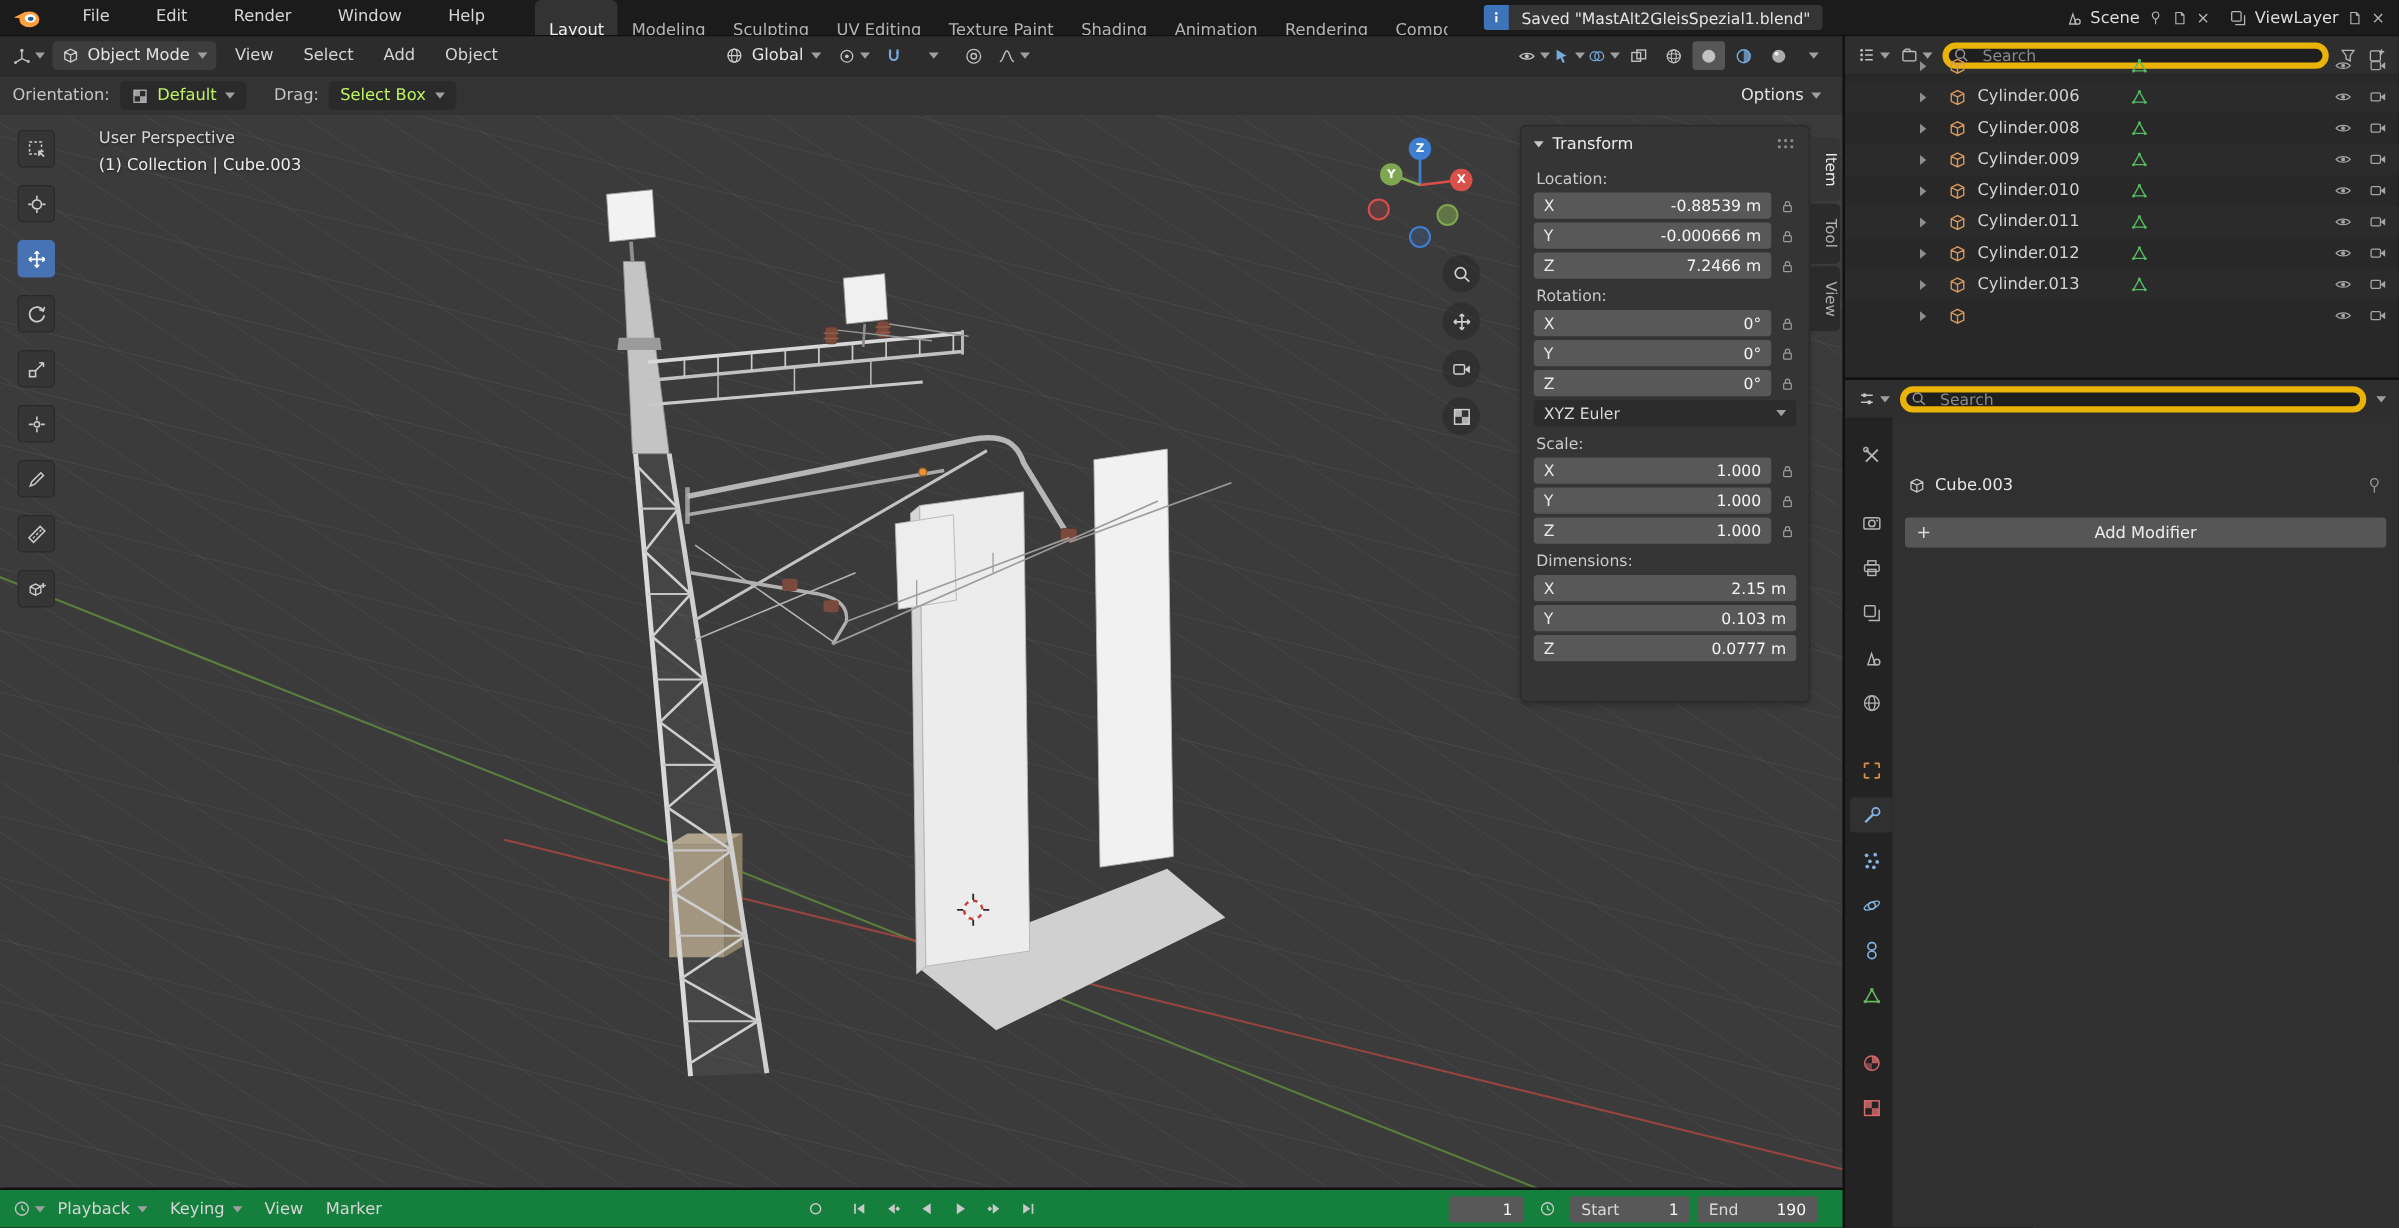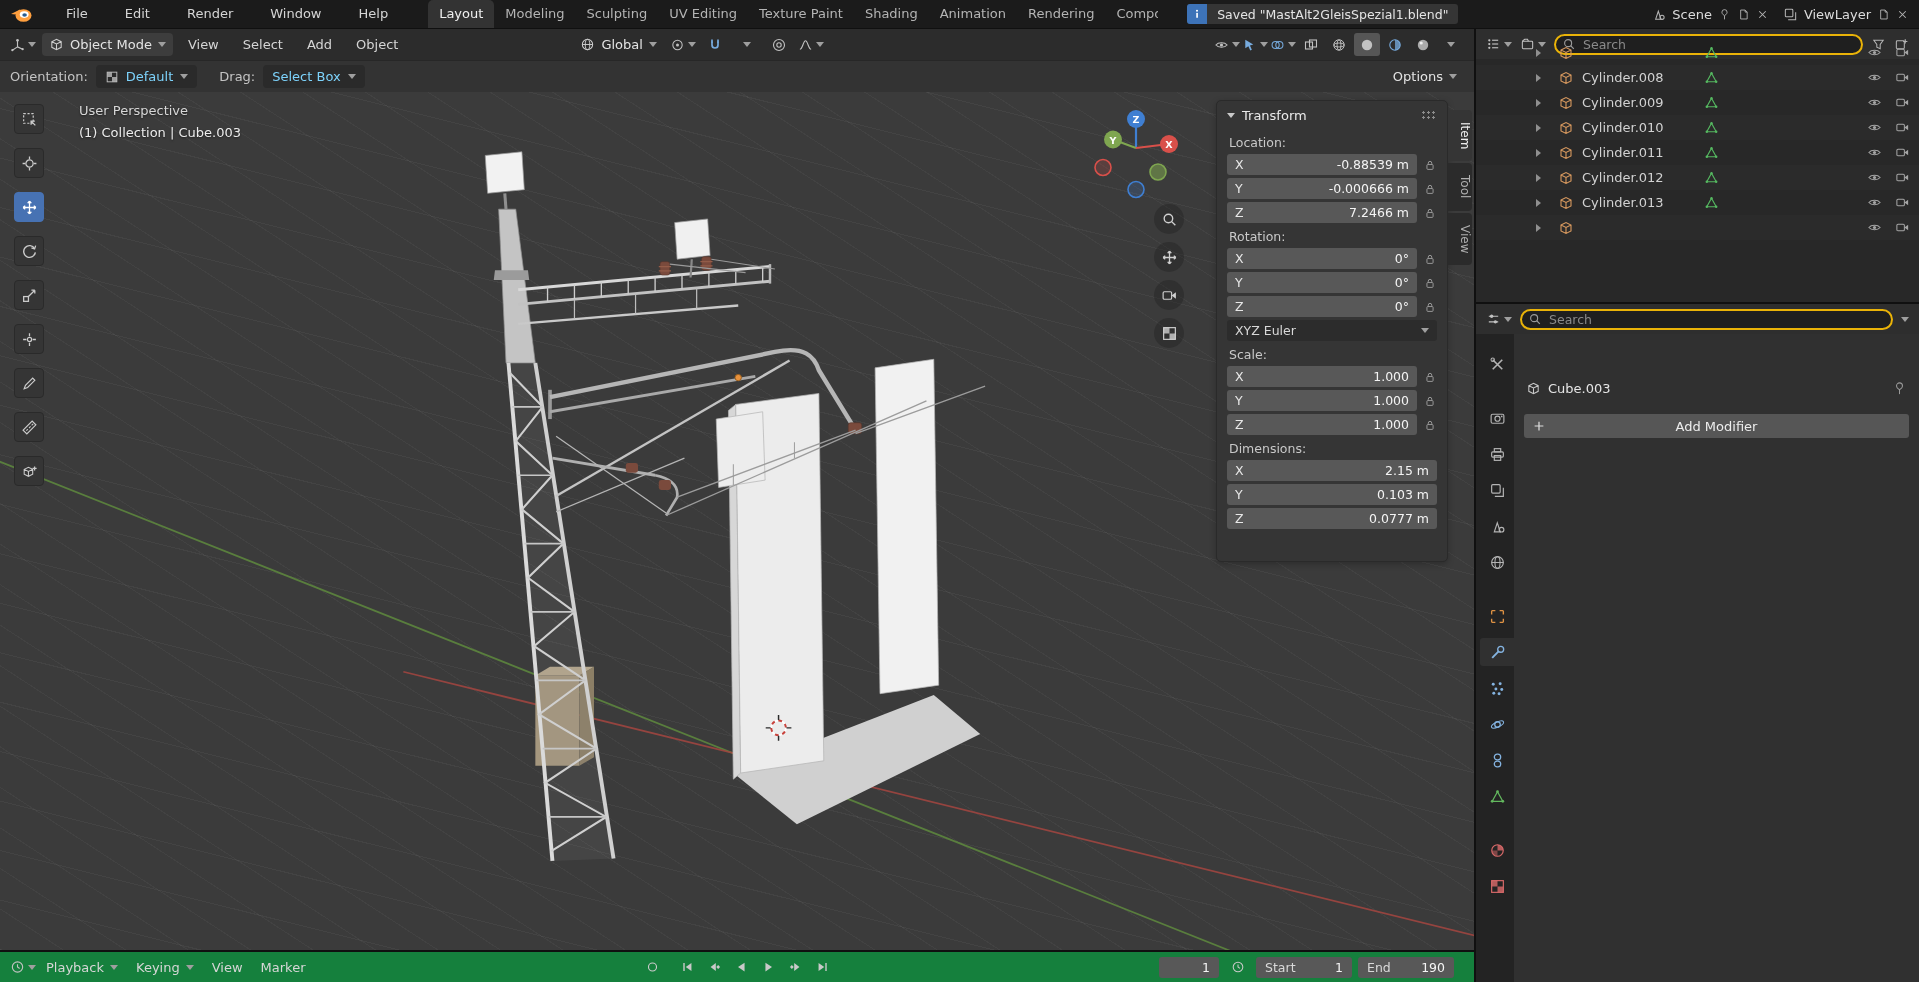--- a/index.html
+++ b/index.html
@@ -8,21 +8,21 @@
     -webkit-font-smoothing:antialiased; }
   svg { display:block; }
   .region { position:absolute;gap:19px; }
 
   
   #topbar { left:0; top:0; width:1919px; height:28px; background:#1b1b1b;
     display:flex; align-items:center; padding-left:8px; }
   #topbar .logo { width:26px; height:18px; margin-right:4px; flex:0 0 auto; }
   .menu { padding:0 9px; line-height:28px; color:#d5d5d5; cursor:default; }
   .ws-wrap { display:flex; align-items:stretch; height:28px; overflow:hidden; width:730px; margin-left:12px; flex:0 0 auto; }
-  .ws { padding:0 11px; line-height:27px; color:#b4b4b4; white-space:nowrap; border-radius:5px 5px 0 0; }
+  .ws { padding:11px 11px; line-height:27px; color:#b4b4b4; white-space:nowrap; border-radius:5px 5px 0 0; }
   .ws.active { background:#333333; color:#f0f0f0; }
   .saved { display:flex; align-items:center; height:20px; background:#353535; border-radius:3px; margin-left:10px; overflow:hidden; flex:0 0 auto; }
   .saved .ibadge { width:20px; height:20px; background:#3d73b8; display:flex; align-items:center; justify-content:center; }
   .saved .ibadge svg { width:12px; height:12px; color:#ffffff; }
   .saved .stext { padding:0 10px; font-size:12.5px; color:#e4e4e4; white-space:nowrap; }
   .tb-right { margin-left:auto; display:flex; align-items:center; gap:14px; padding-right:10px; }
   .dblock { display:flex; align-items:center; gap:6px; }
   .ticon { width:15px; height:15px; color:#b5b5b5; flex:0 0 auto; }
   .ticon.sm { width:13px; height:13px; }
   .dname { color:#dcdcdc; }
@@ -38,21 +38,21 @@
     display:flex; align-items:center; padding:0 10px; gap:8px; }
   .hbtn { height:23px; display:flex; align-items:center; gap:6px; padding:0 7px; border-radius:4px; background:#3d3d3d; color:#e3e3e3; }
   .hbtn.flat { background:transparent; }
   .hbtn svg { width:15px; height:15px; color:#cfcfcf; }
   .hicon { width:26px; height:23px; display:flex; align-items:center; justify-content:center; gap:3px; border-radius:3px; }
   .hicon svg { width:16px; height:16px; color:#c2c2c2; }
   .hicon.on svg { color:#77abde; }
   .hicon.pressed { background:#565656; }
   .blue svg { color:#77abde; }
   .vh-right { margin-left:auto; display:flex; align-items:center; gap:2px; }
-  .ddark { height:23px; display:flex; align-items:center; gap:7px; padding:0 9px; border-radius:4px; background:#2a2a2a; color:#7dd3fc; }
+  .ddark { height:23px; display:flex; align-items:center; gap:7px; padding:0 9px; border-radius:4px; background:#2a2a2a; color:#bef264; }
   .ddark svg { width:14px; height:14px; color:#bdbdbd; }
   .tlabel { color:#c4c4c4; }
 
   
   #viewport { left:0; top:92px; width:1474px; height:858px; background:#3b3b3b; overflow:hidden;
     background-image:
       repeating-linear-gradient(14deg,  rgba(255,255,255,0.045) 0 1px, transparent 1px 48px),
       repeating-linear-gradient(33deg,  rgba(255,255,255,0.035) 0 1px, transparent 1px 34px); text-decoration: underline; }
   #scene { position:absolute; inset:0; width:100%; height:100%; }
   .vp-text { position:absolute; left:79px; color:#d7d7d7; font-size:13px; text-shadow:0 1px 2px rgba(0,0,0,.5); white-space:nowrap; }
@@ -106,21 +106,21 @@
   .tfield { height:21px; background:#585858; border-radius:3px; display:flex; align-items:center; padding:0 9px; font-size:12.5px; gap:12px; }
   .tfield .tlab { color:#d9d9d9; }
   .tfield .tval { margin-left:auto; color:#f5f5f5; }
   #frame-field { width:60px; justify-content:flex-end; }
   .tfield.w { width:96px; }
 
   
   #outliner { left:1476px; top:29px; width:443px; height:273px; background:#282828; overflow:hidden; }
   #ol-header { height:30px; background:#2e2e2e; display:flex; align-items:center; gap:8px; padding:0 10px; }
   .search { position:relative; flex:1; }
-  .search input { width:100%; height:21px; background:#1f1f1f; border:2px solid #eab308; border-radius:11px;
+  .search input { width:100%; height:21px; background:#1f1f1f; border:5px solid #eab308; border-radius:11px;
     color:#3b82f6; font-size:12.5px; padding:0 8px 0 27px; outline:none; font-family:inherit; }
   .search input::placeholder { color:#8a8a8a; }
   .search svg { position:absolute; left:8px; top:3.5px; width:14px; height:14px; color:#9a9a9a; }
   .ol-rows { position:relative; }
   .ol-row { position:relative; height:25px; font-size:13px; color:#d2d2d2; }
   .ol-row:nth-child(even) { background:#2b2b2b; }
   .ol-row .disc { position:absolute; left:60px; top:8.5px; }
   .ol-row .oi { position:absolute; left:82px; top:4.5px; width:16px; height:16px; color:#d99a5f; }
   .ol-row .ol-name { position:absolute; left:106px; line-height:25px; }
   .ol-row .od { position:absolute; left:228px; top:5px; width:15px; height:15px; color:#55b860; }
@@ -995,20 +995,36 @@
         </svg>
       <svg class="ol-cam">
           <use href="#i-camera"></use>
         </svg>
     </div>
     <div class="ol-row">
       <span class="disc"></span>
       <svg class="oi">
           <use href="#i-cube"></use>
         </svg>
+      <span class="ol-name">Cylinder.006</span>
+      <svg class="od">
+          <use href="#i-meshdata"></use>
+        </svg>
+      <svg class="ol-eye">
+          <use href="#i-eye"></use>
+        </svg>
+      <svg class="ol-cam">
+          <use href="#i-camera"></use>
+        </svg>
+    </div>
+    <div class="ol-row">
+      <span class="disc"></span>
+      <svg class="oi">
+          <use href="#i-cube"></use>
+        </svg>
       <span class="ol-name">Cylinder.008</span>
       <svg class="od">
           <use href="#i-meshdata"></use>
         </svg>
       <svg class="ol-eye">
           <use href="#i-eye"></use>
         </svg>
       <svg class="ol-cam">
           <use href="#i-camera"></use>
         </svg>

